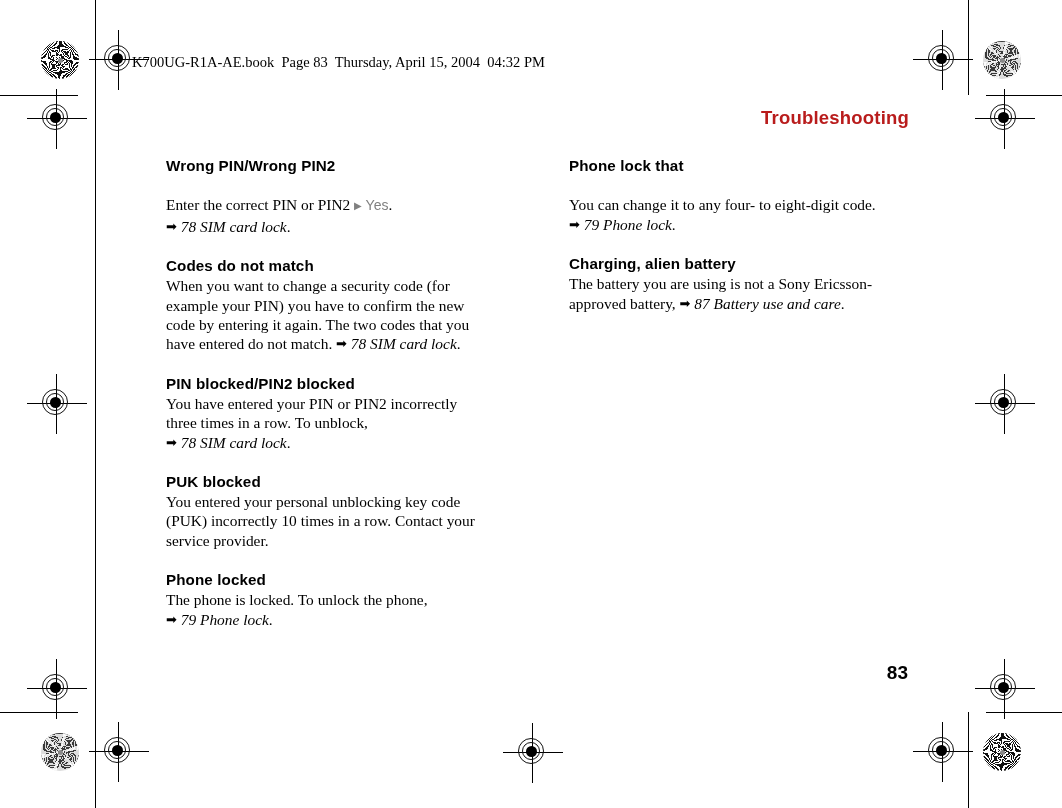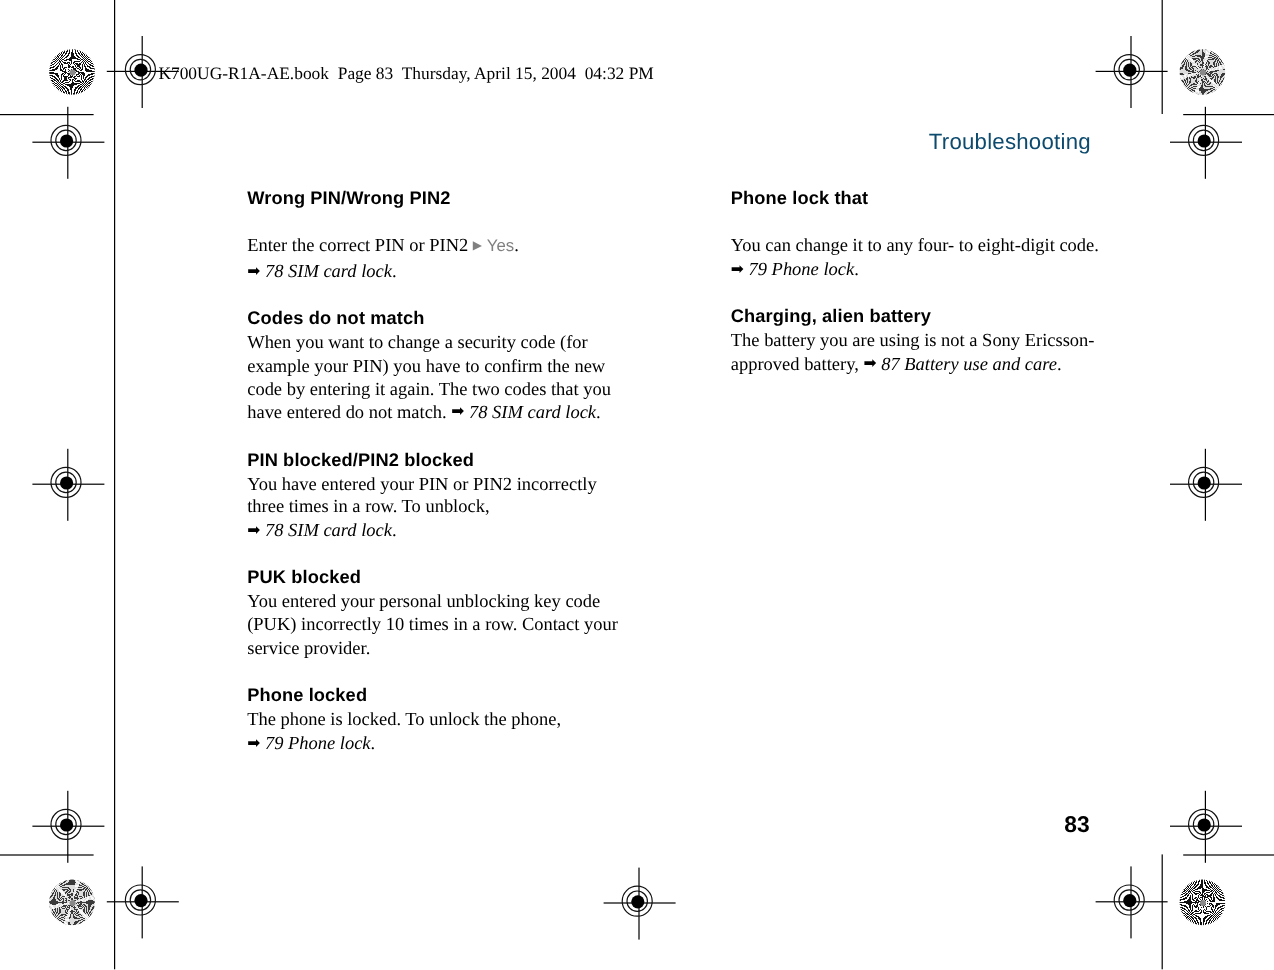--- a/index.html
+++ b/index.html
@@ -120,44 +120,43 @@
     font-size: 14.5px;
     color: #000;
     white-space: pre;
   }
 
   .page-header {
     position: absolute;
     right: 153px;
     top: 107px;
     font-family: "Liberation Sans", sans-serif;
-    font-weight: normal;
+    font-weight: bold;
     font-size: 18.5px;
-    color: #0c4a6e;
+    color: #b91c1c;
     letter-spacing: .2px;
   }
 
   .page-number {
     position: absolute;
     right: 154px;
-    top: 677px;
+    top: 662px;
     font-family: "Liberation Sans", sans-serif;
     font-weight: bold;
     font-size: 19px;
     color: #000;
   }
 
   .columns {
     position: absolute;
     left: 166px;
     top: 156px;
     width: 748px;
     display: flex;
     gap: 58px;
-    margin-left: 40px;
   }
   .col { width: 345px; }
 
   h2.sec {
     font-family: "Liberation Sans", sans-serif;
     font-weight: bold;
     font-size: 15.2px;
     margin: 0 0 1px 0;
     line-height: 19px;
     letter-spacing: .1px;

